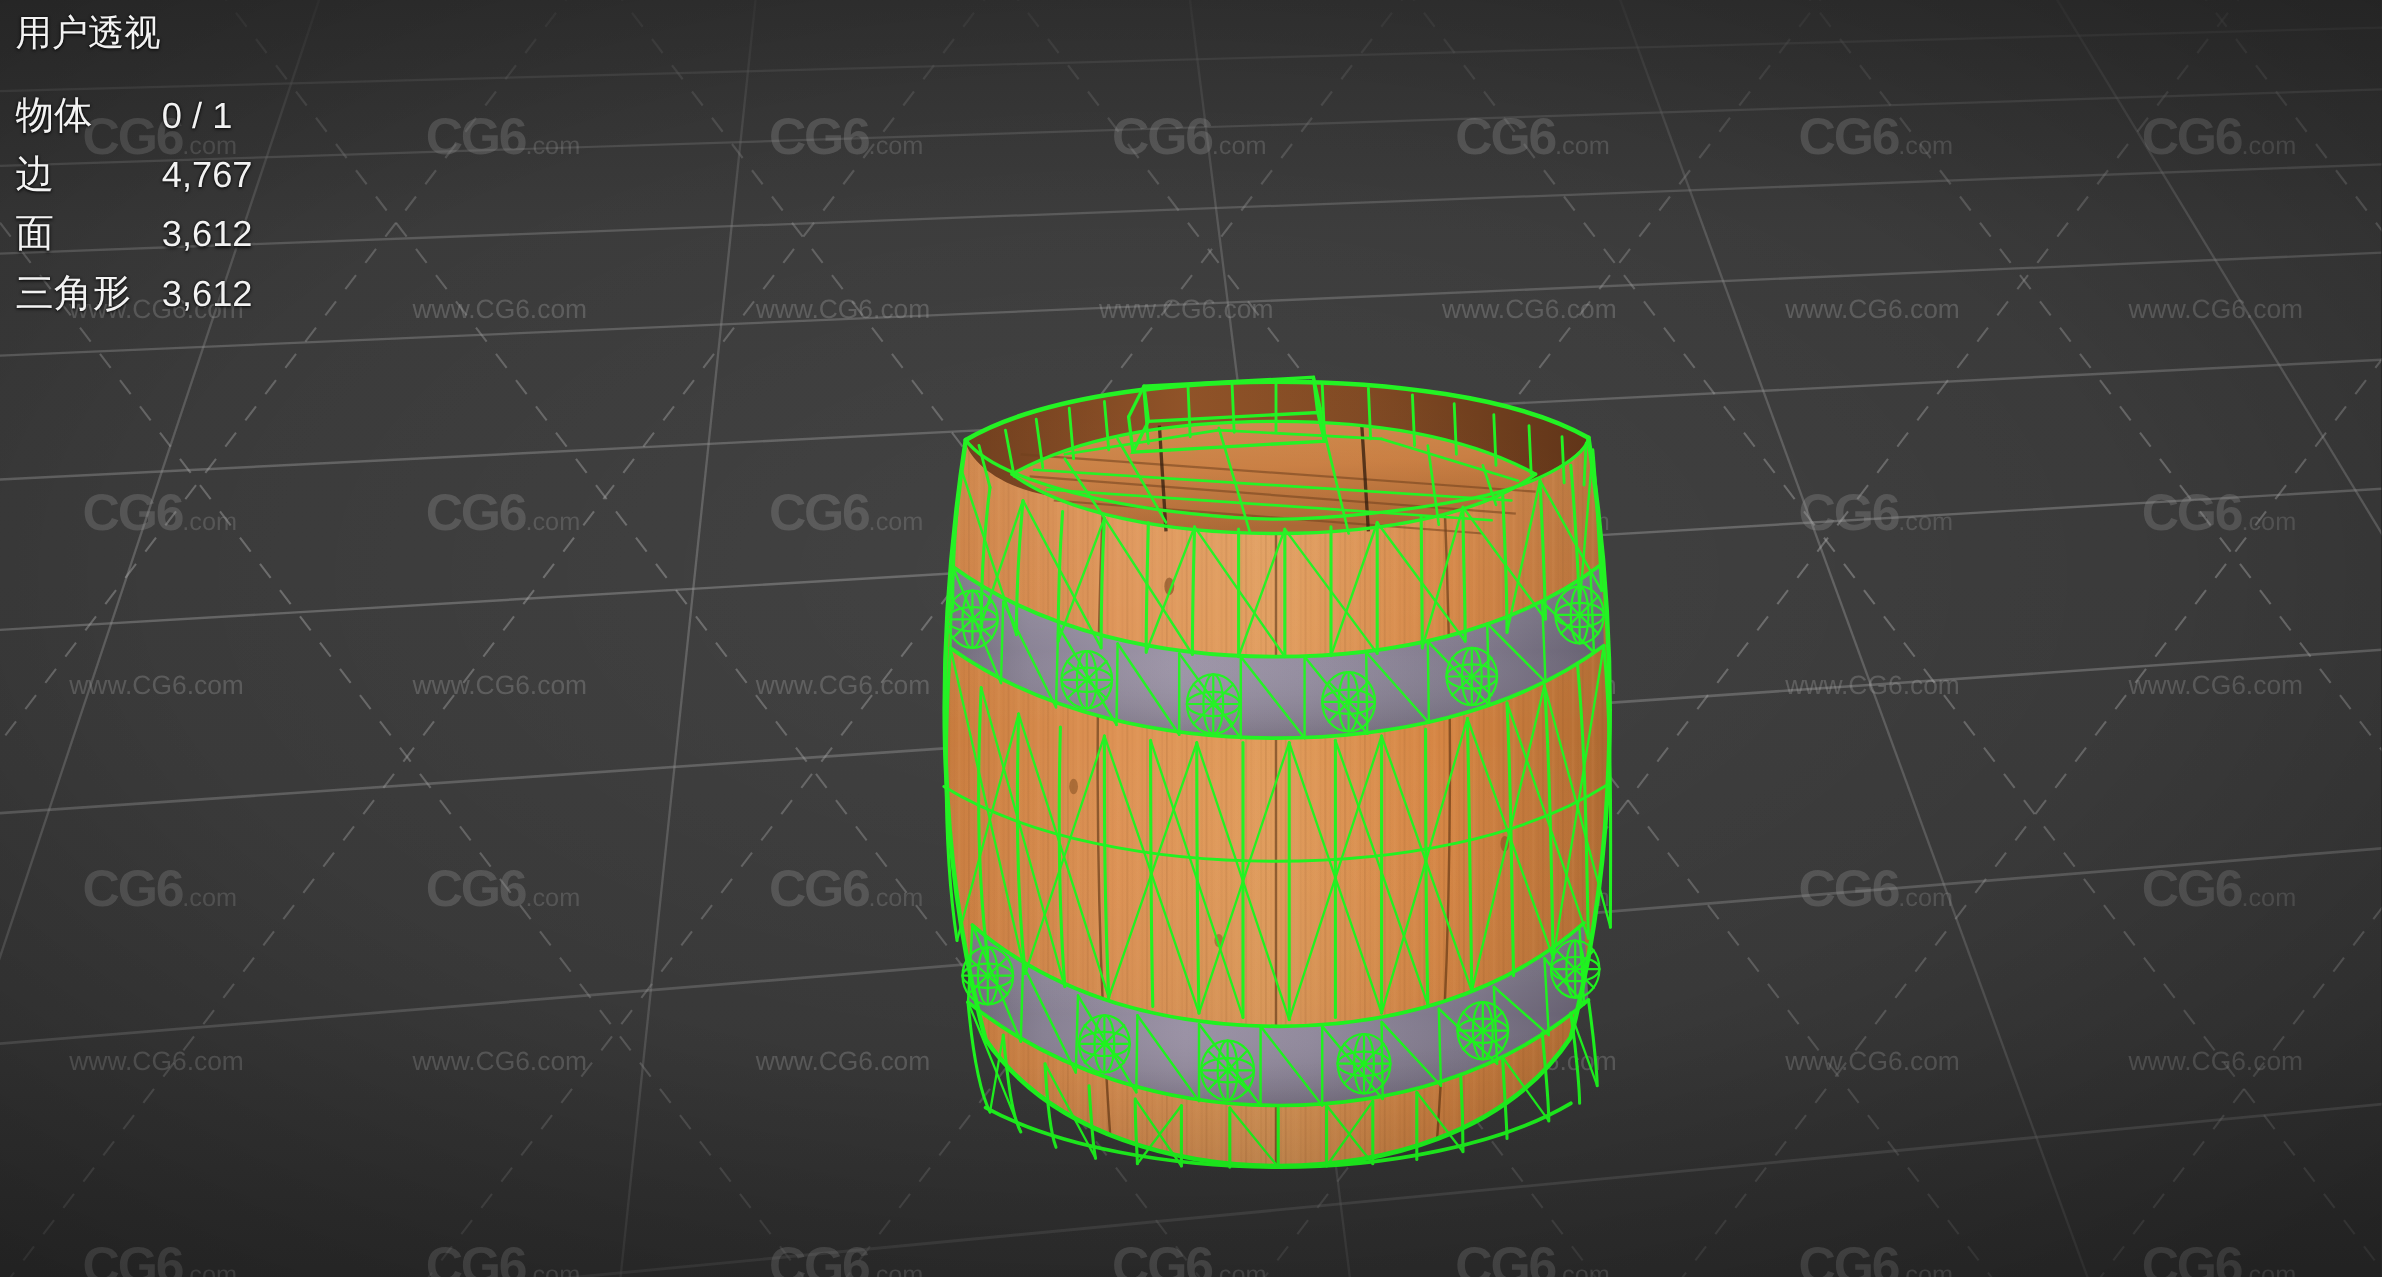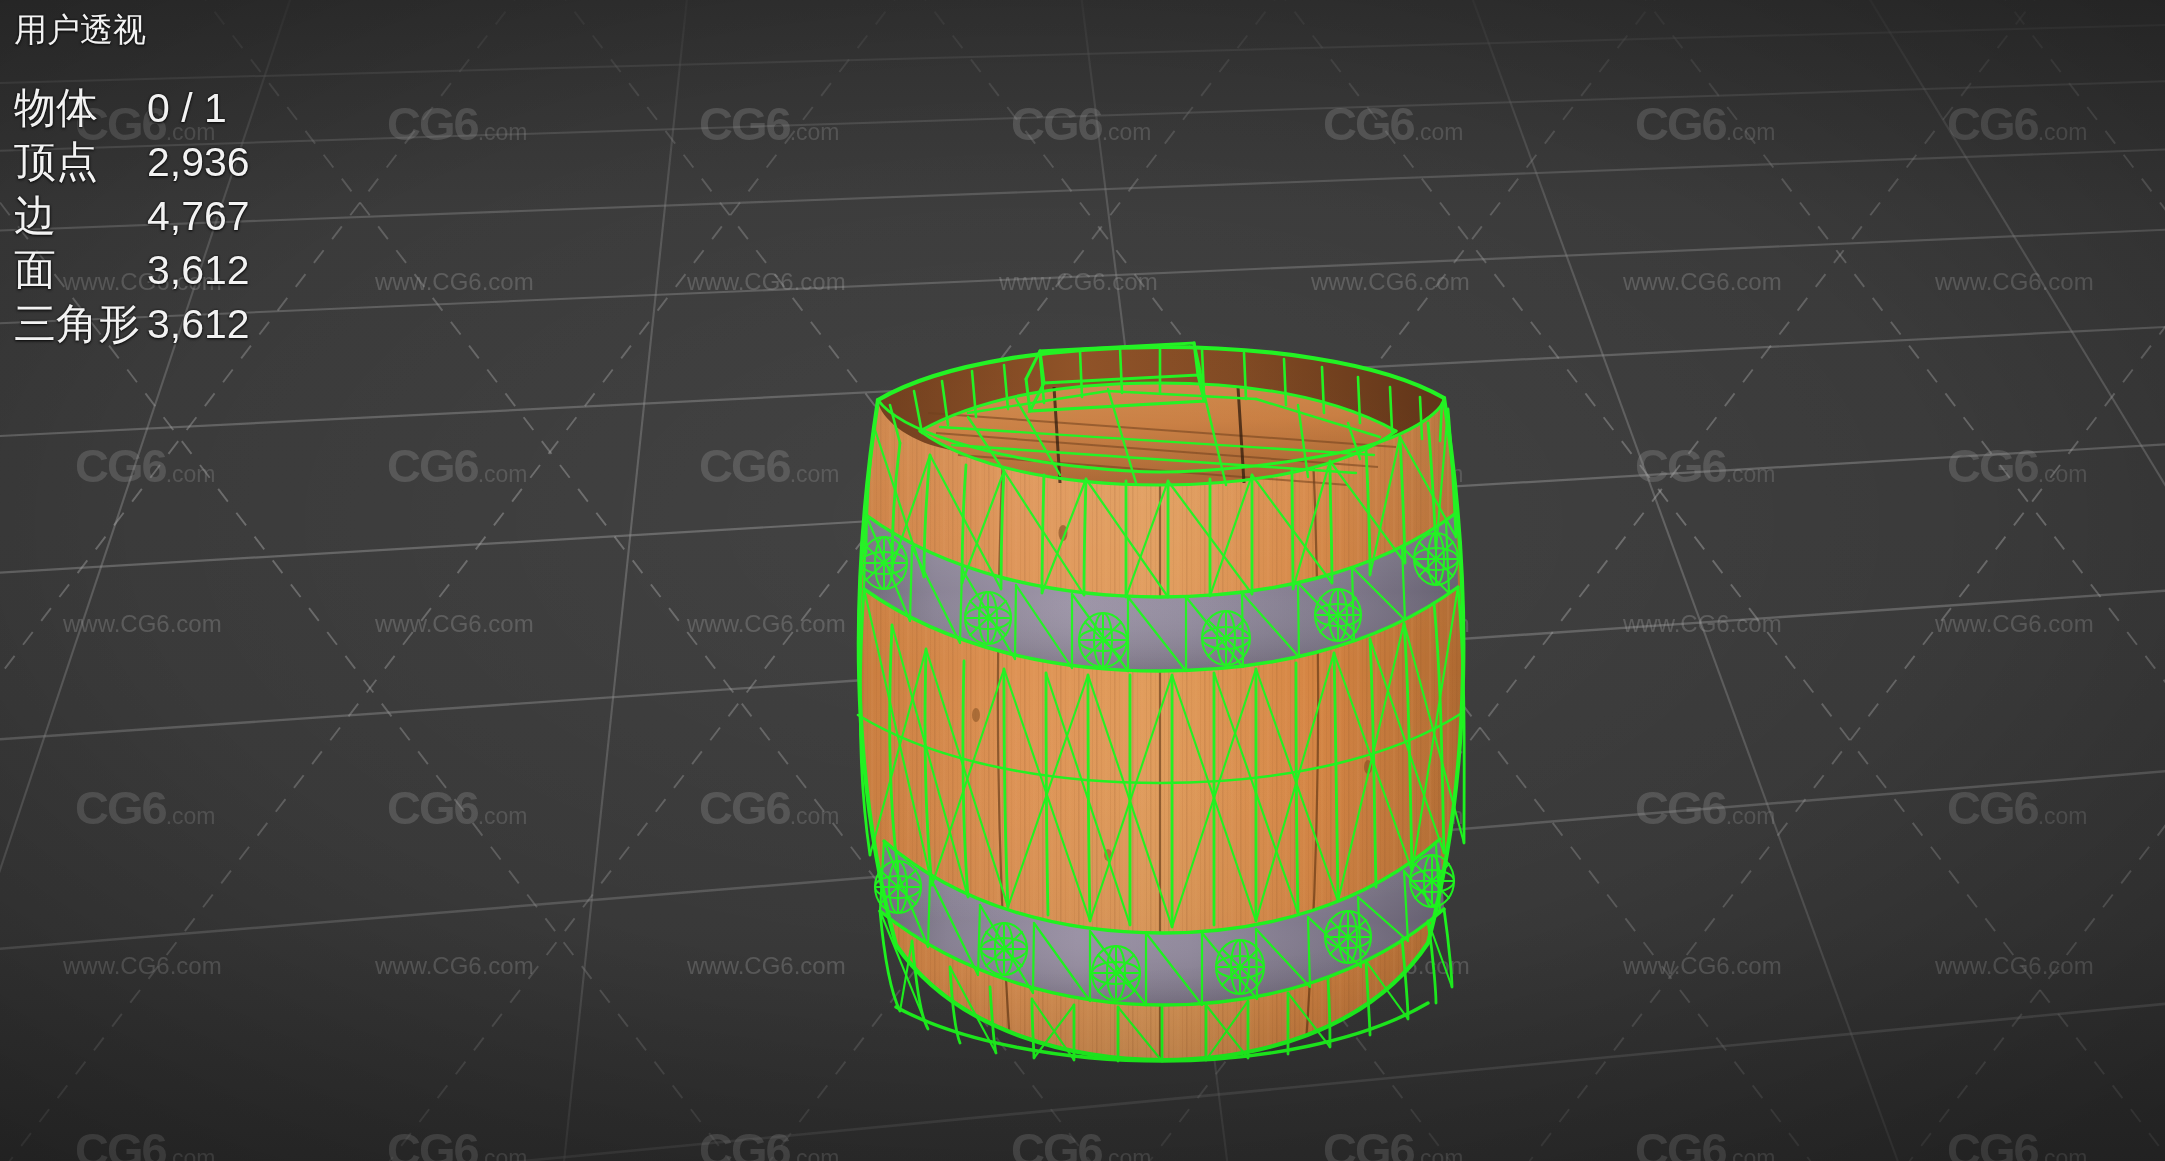--- a/index.html
+++ b/index.html
@@ -80,23 +80,23 @@
   #hud .view-name { font-size:33px; line-height:1.36; font-weight:400; }
   #hud .coll-name { font-size:33px; line-height:1.36; font-weight:400; margin-top:2px; }
 
   #stats { margin-top:34px; }
   .stat-row {
     display:flex; align-items:baseline;
     height:54px;
   }
   .stat-label {
     width:133px; flex:0 0 133px;
-    font-size:42px; line-height:1;
-  }
-  .stat-value { font-size:41px; line-height:1; }
+    font-size:35px; line-height:1;
+  }
+  .stat-value { font-size:33px; line-height:1; }
 </style>
 </head>
 <body>
 
 <div id="viewport">
 
   <svg class="grid" viewBox="0 0 2165 1161" preserveAspectRatio="none">
     <defs>
       <linearGradient id="gfade" x1="0" y1="0" x2="0" y2="1">
         <stop offset="0" stop-color="#ffffff" stop-opacity="0.16"></stop>
@@ -672,24 +672,20 @@
   <div class="vp-vignette"></div>
 
   <div id="hud">
     <div class="view-name">用户透视</div>
     <div id="stats">
         <div class="stat-row">
           <div class="stat-label">物体</div>
           <div class="stat-value">0 / 1</div>
         </div>
         <div class="stat-row">
-          <div class="stat-label">顶点</div>
-          <div class="stat-value">2,936</div>
-        </div>
-        <div class="stat-row">
           <div class="stat-label">边</div>
           <div class="stat-value">4,767</div>
         </div>
         <div class="stat-row">
           <div class="stat-label">面</div>
           <div class="stat-value">3,612</div>
         </div>
         <div class="stat-row">
           <div class="stat-label">三角形</div>
           <div class="stat-value">3,612</div>

